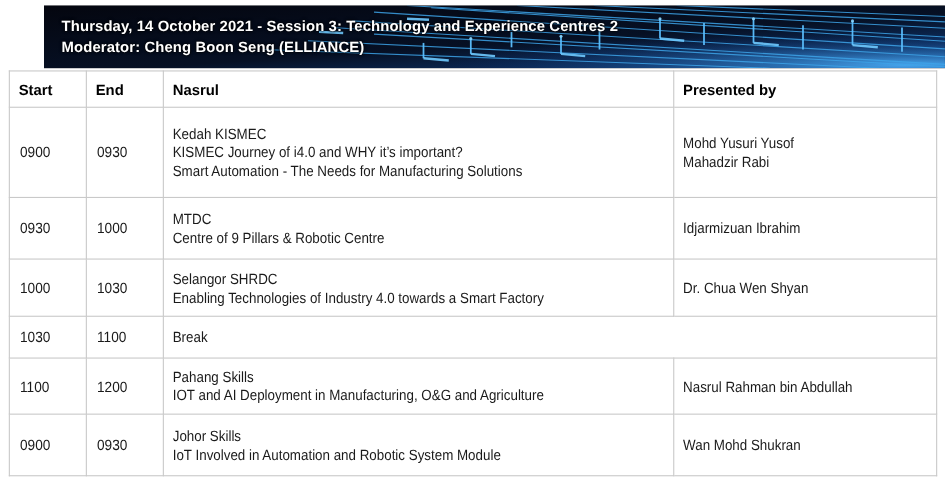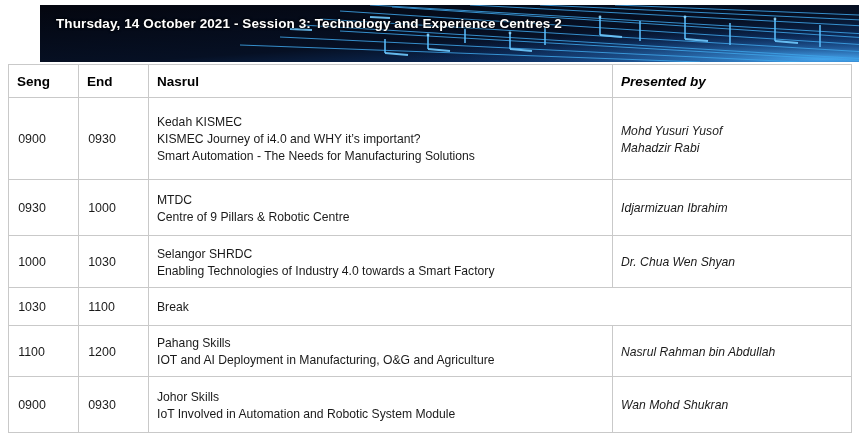--- a/index.html
+++ b/index.html
@@ -99,21 +99,21 @@
     display: inline-block;
     transform: scaleX(0.92);
   }
   .prog-line, .pres-line {
     display: block;
     transform: scaleX(0.9);
     transform-origin: left center;
     white-space: nowrap;
   }
   .cell-prog { padding-left: 12px; }
-  .cell-pres { padding-left: 12px; font-style: italic; }
+  .cell-pres { padding-left: 12px; }
   .cell-break { padding-left: 16px; }
 
   .r-tall   { height: 82px; }
   .r-med    { height: 56px; }
   .r-med2   { height: 52px; }
   .r-short  { height: 38px; }
   .r-med3   { height: 51px; }
   .r-last   { height: 56px; }
 </style>
 </head>
@@ -176,33 +176,34 @@
       <g fill="#8bd6ff" opacity="0.9">
         <circle cx="560" cy="12" r="1.4"></circle>
         <circle cx="645" cy="12" r="1.4"></circle>
         <circle cx="735" cy="14" r="1.4"></circle>
         <circle cx="470" cy="28" r="1.4"></circle>
         <circle cx="388" cy="30" r="1.4"></circle>
       </g>
     </svg>
     <div class="banner-text">
       <span class="banner-line">Thursday, 14 October 2021 - Session 3: Technology and Experience Centres 2</span>
+      <span class="banner-line">Moderator: Cheng Boon Seng (ELLIANCE)</span>
     </div>
   </div>
 
   <table class="sched">
     <colgroup>
       <col class="col-start">
         <col class="col-end">
         <col class="col-prog">
         <col class="col-pres">
     </colgroup>
     <thead>
       <tr>
-        <th class="cell-time">Seng</th>
+        <th class="cell-time">Start</th>
         <th class="cell-time">End</th>
         <th class="cell-prog">Nasrul</th>
         <th class="cell-pres">Presented by</th>
       </tr>
     </thead>
     <tbody>
 
       <tr class="r-tall">
         <td class="cell-time"><span class="time-txt">0900</span></td>
         <td class="cell-time"><span class="time-txt">0930</span></td>

